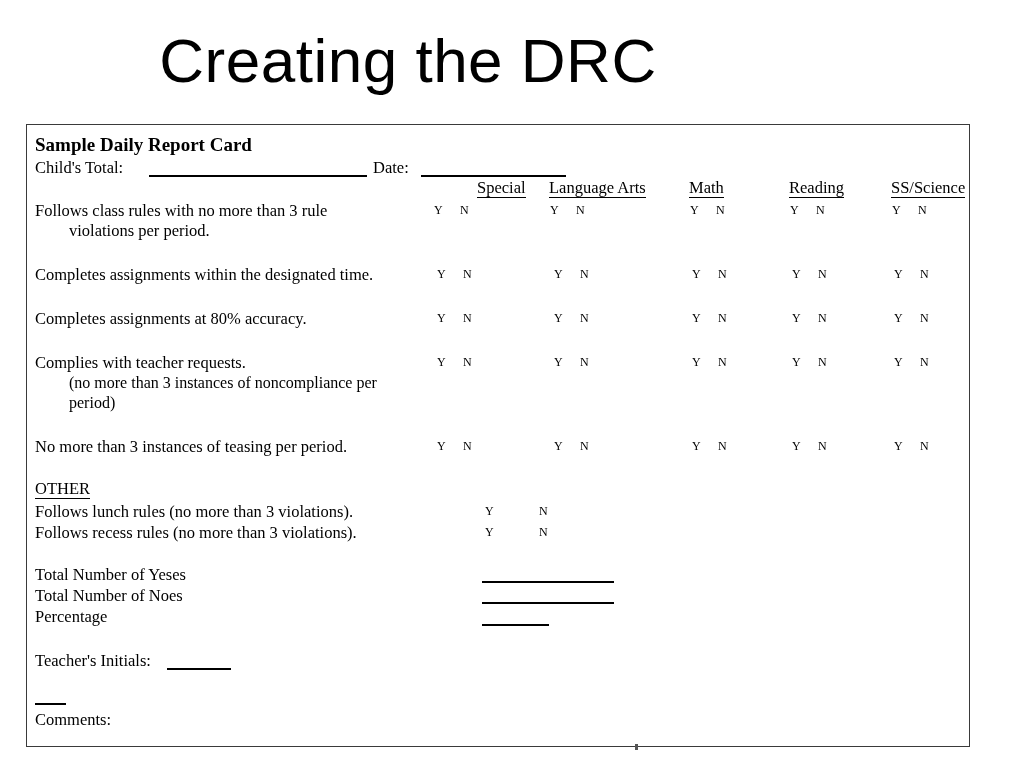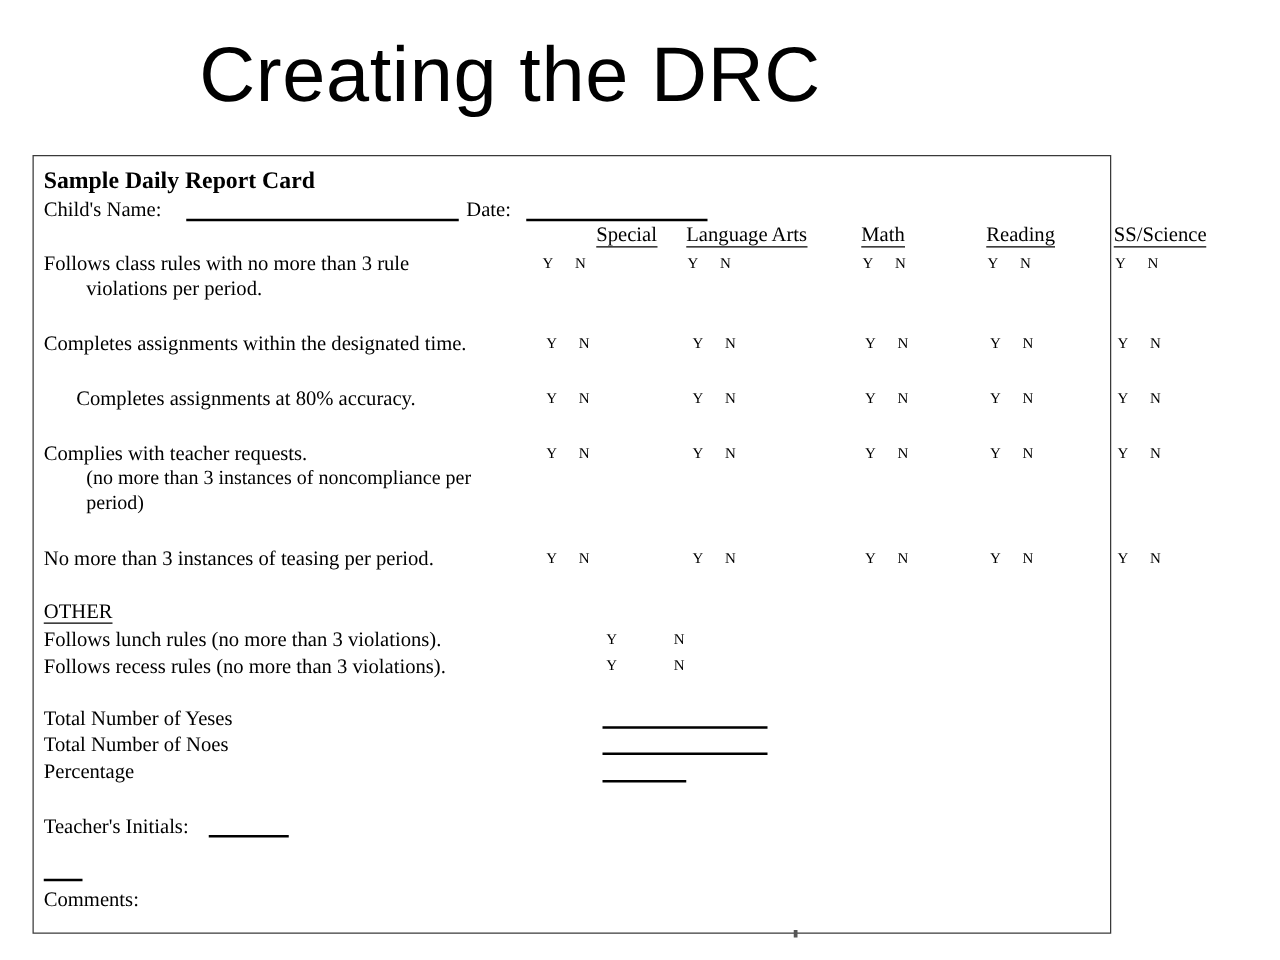--- a/index.html
+++ b/index.html
@@ -31,21 +31,21 @@
     letter-spacing: 0.5px;
     color: #000000;
     white-space: nowrap;
   }
 
   
   #doc-frame {
     position: absolute;
     left: 26px;
     top: 124px;
-    width: 863px;
+    width: 944px;
     height: 623px;
     border: 1.5px solid #3a3a3a;
     background: #ffffff;
     box-sizing: border-box;
   }
   #doc-inner {
     position: absolute;
     left: 0;
     top: 0;
     width: 980px;
@@ -119,21 +119,21 @@
 </head>
 <body>
 
 <div id="slide-title">Creating the DRC</div>
 
 <div id="doc-frame">
   <div id="doc-inner">
 
     <div class="abs doc-heading" style="left:8px; top:9px;">Sample Daily Report Card</div>
 
-    <div class="abs lbl" style="left:8px; top:33px;">Child's Name:</div>
+    <div class="abs lbl" style="left:8px; top:33px;">Child's Total:</div>
     <div class="abs rule" style="left:122px; top:50px; width:218px;"></div>
 
     <div class="abs lbl" style="left:346px; top:33px;">Date:</div>
     <div class="abs rule" style="left:394px; top:50px; width:145px;"></div>
 
     <div class="abs col-head" style="left:406px; top:53px;margin-left:44px;">Special</div>
     <div class="abs col-head" style="left:522px; top:53px;">Language Arts</div>
     <div class="abs col-head" style="left:662px; top:53px;">Math</div>
     <div class="abs col-head" style="left:762px; top:53px;">Reading</div>
     <div class="abs col-head" style="left:864px; top:53px;">SS/Science</div>
@@ -168,21 +168,21 @@
     <div class="abs yn" style="left:665px; top:140px;">
       <span class="y">Y</span><span>N</span>
     </div>
     <div class="abs yn" style="left:765px; top:140px;">
       <span class="y">Y</span><span>N</span>
     </div>
     <div class="abs yn" style="left:867px; top:140px;">
       <span class="y">Y</span><span>N</span>
     </div>
 
-    <div class="abs item-text" style="left:8px; top:184px;margin-left:26px;">Completes assignments at 80% accuracy.</div>
+    <div class="abs item-text" style="left:8px; top:184px;">Completes assignments at 80% accuracy.</div>
 
     <div class="abs yn" style="left:410px; top:184px;">
       <span class="y">Y</span><span>N</span>
     </div>
     <div class="abs yn" style="left:527px; top:184px;">
       <span class="y">Y</span><span>N</span>
     </div>
     <div class="abs yn" style="left:665px; top:184px;">
       <span class="y">Y</span><span>N</span>
     </div>

